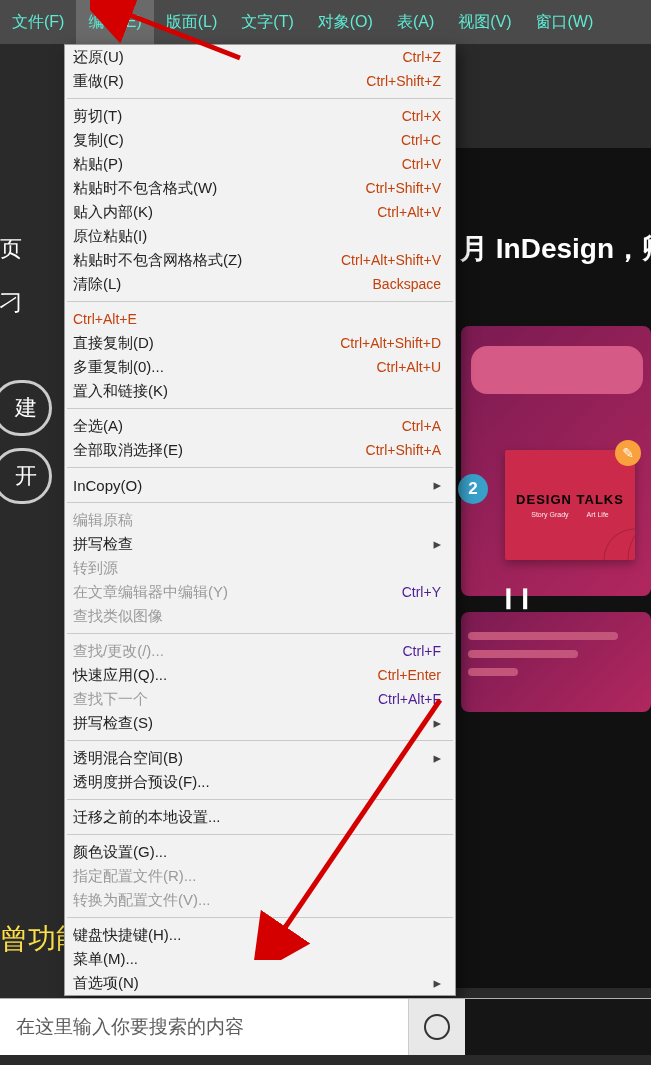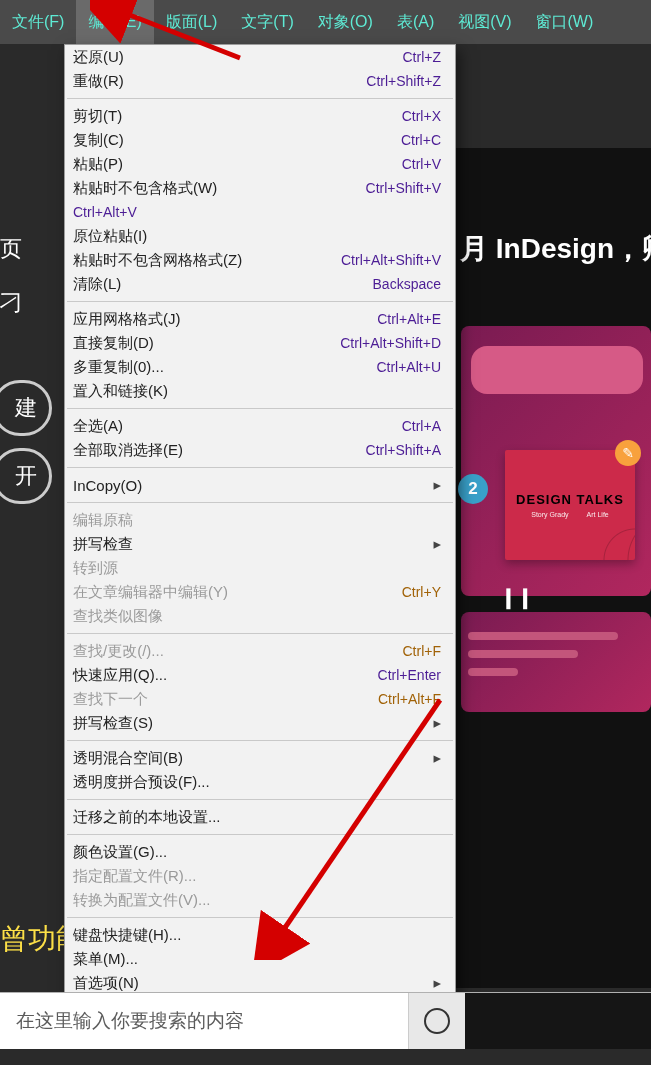--- a/index.html
+++ b/index.html
@@ -136,33 +136,33 @@
     color:#222;
   }
   .menu .row {
     display:flex;
     align-items:center;
     height:24px;
     padding: 0 14px 0 8px;
     cursor:default;
   }
   .menu .row .label {flex:1; white-space:nowrap;}
-  .menu .row .shortcut {color:#4c1d95; font-size:14px;}
+  .menu .row .shortcut {color:#c2410c; font-size:14px;}
   .menu .row .arrow {margin-left:auto;color:#444;}
   .menu .row.disabled {color:#9a9a9a;}
-  .menu .row.disabled .shortcut{color:#a16207;}
+  .menu .row.disabled .shortcut{color:#4c1d95;}
   .menu .sep {height:1px;background:#c9c9c9;margin:5px 2px;}
 
   
   .arrow-svg {position:absolute; pointer-events:none;}
 
   
   .taskbar {
     position:absolute;
-    left:0;right:0;bottom:16px;height:56px;
+    left:0;right:0;bottom:10px;height:56px;
     background:#f3f3f3;
     border-top:1px solid #b0b0b0;
     display:flex;align-items:flex-start;margin-top:8px;
   }
   .taskbar .searchbox{
     flex:0 0 392px;
     height:56px;
     display:flex;align-items:center;
     padding-left:16px;
     color:#5c5c5c;
@@ -244,36 +244,36 @@
     </div>
     <div class="row">
       <span class="label">粘贴(P)</span>
       <span class="shortcut">Ctrl+V</span>
     </div>
     <div class="row">
       <span class="label">粘贴时不包含格式(W)</span>
       <span class="shortcut">Ctrl+Shift+V</span>
     </div>
     <div class="row">
+      <span class="label">贴入内部(K)</span>
       <span class="shortcut">Ctrl+Alt+V</span>
     </div>
     <div class="row">
       <span class="label">原位粘贴(I)</span>
     </div>
     <div class="row">
       <span class="label">粘贴时不包含网格格式(Z)</span>
       <span class="shortcut">Ctrl+Alt+Shift+V</span>
     </div>
     <div class="row">
       <span class="label">清除(L)</span>
       <span class="shortcut">Backspace</span>
     </div>
     <div class="sep"></div>
     <div class="row">
-      <span class="label">应用网格格式(J)</span>
       <span class="shortcut">Ctrl+Alt+E</span>
     </div>
     <div class="row">
       <span class="label">直接复制(D)</span>
       <span class="shortcut">Ctrl+Alt+Shift+D</span>
     </div>
     <div class="row">
       <span class="label">多重复制(0)...</span>
       <span class="shortcut">Ctrl+Alt+U</span>
     </div>

